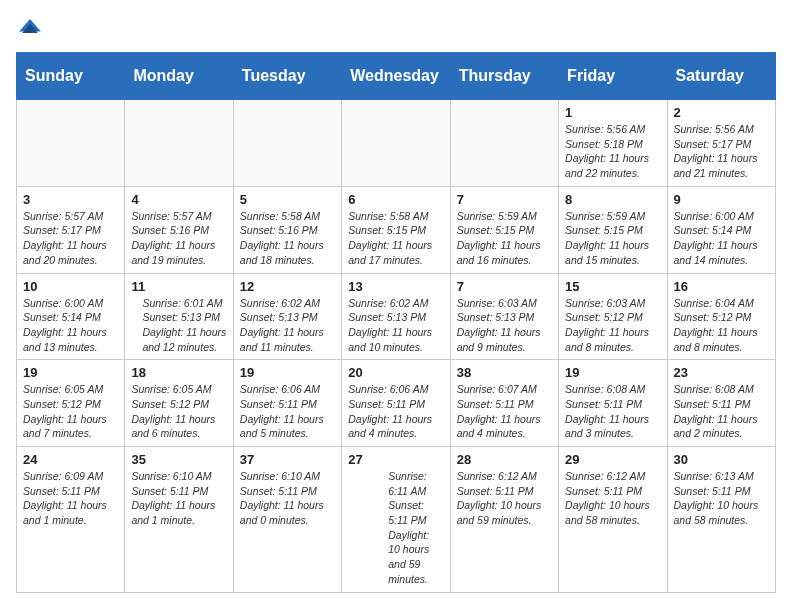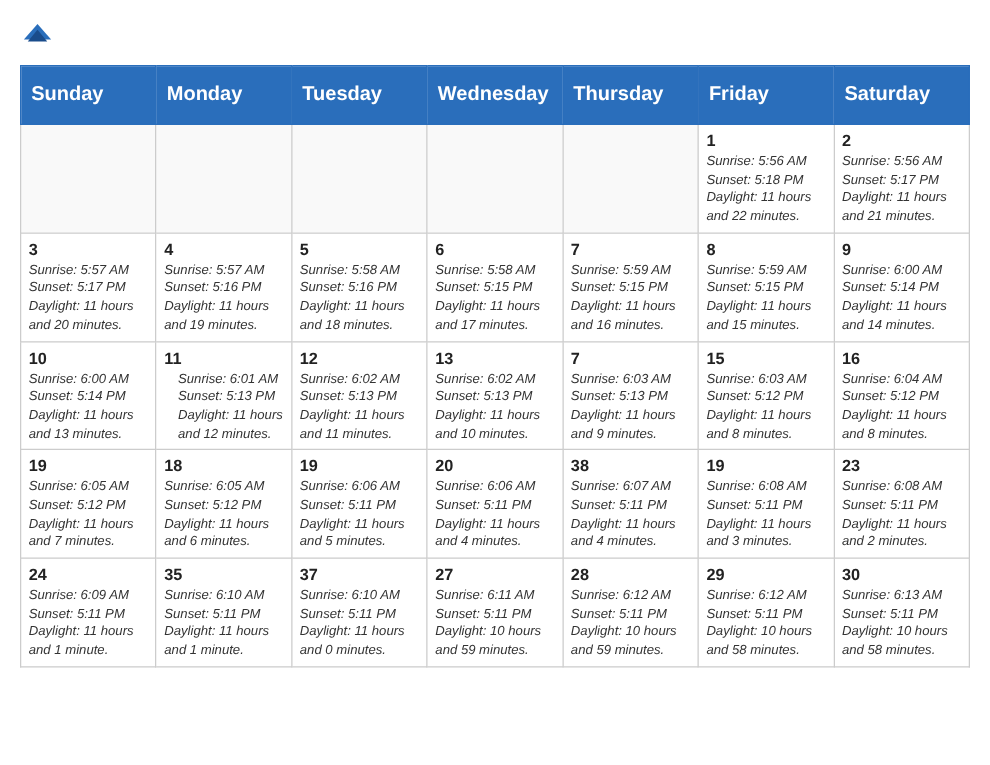--- a/index.html
+++ b/index.html
@@ -310,21 +310,21 @@
         </td>
         <td>
           <div class="day-num">37</div>
           <div class="day-info" style="white-space: pre-line;">Sunrise: 6:10 AM
 Sunset: 5:11 PM
 Daylight: 11 hours
 and 0 minutes.</div>
         </td>
         <td>
           <div class="day-num">27</div>
-          <div class="day-info" style="white-space: pre-line;">Sunrise: 6:11 AM
+          <div class="day-info" style="white-space: pre-line; margin-left: 40px;">Sunrise: 6:11 AM
 Sunset: 5:11 PM
 Daylight: 10 hours
 and 59 minutes.</div>
         </td>
         <td>
           <div class="day-num">28</div>
           <div class="day-info" style="white-space: pre-line;">Sunrise: 6:12 AM
 Sunset: 5:11 PM
 Daylight: 10 hours
 and 59 minutes.</div>

